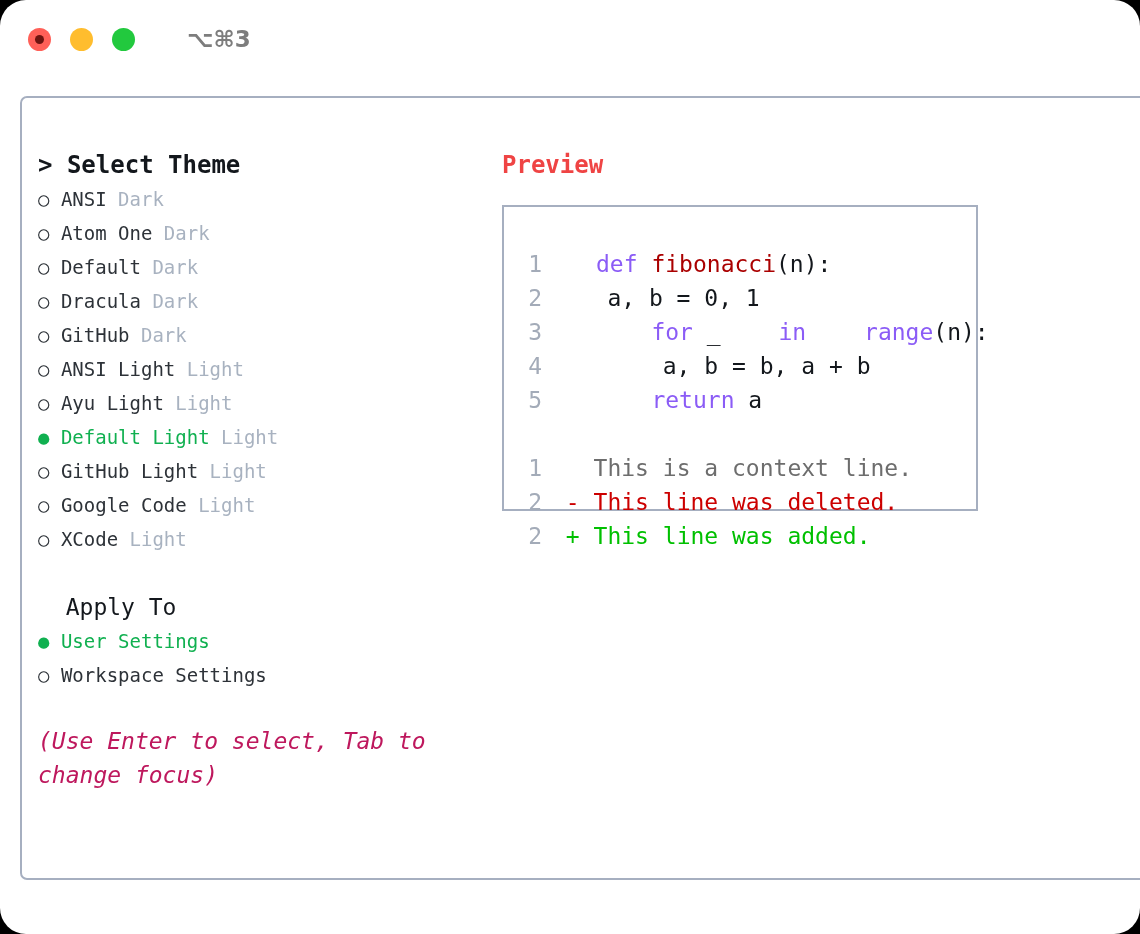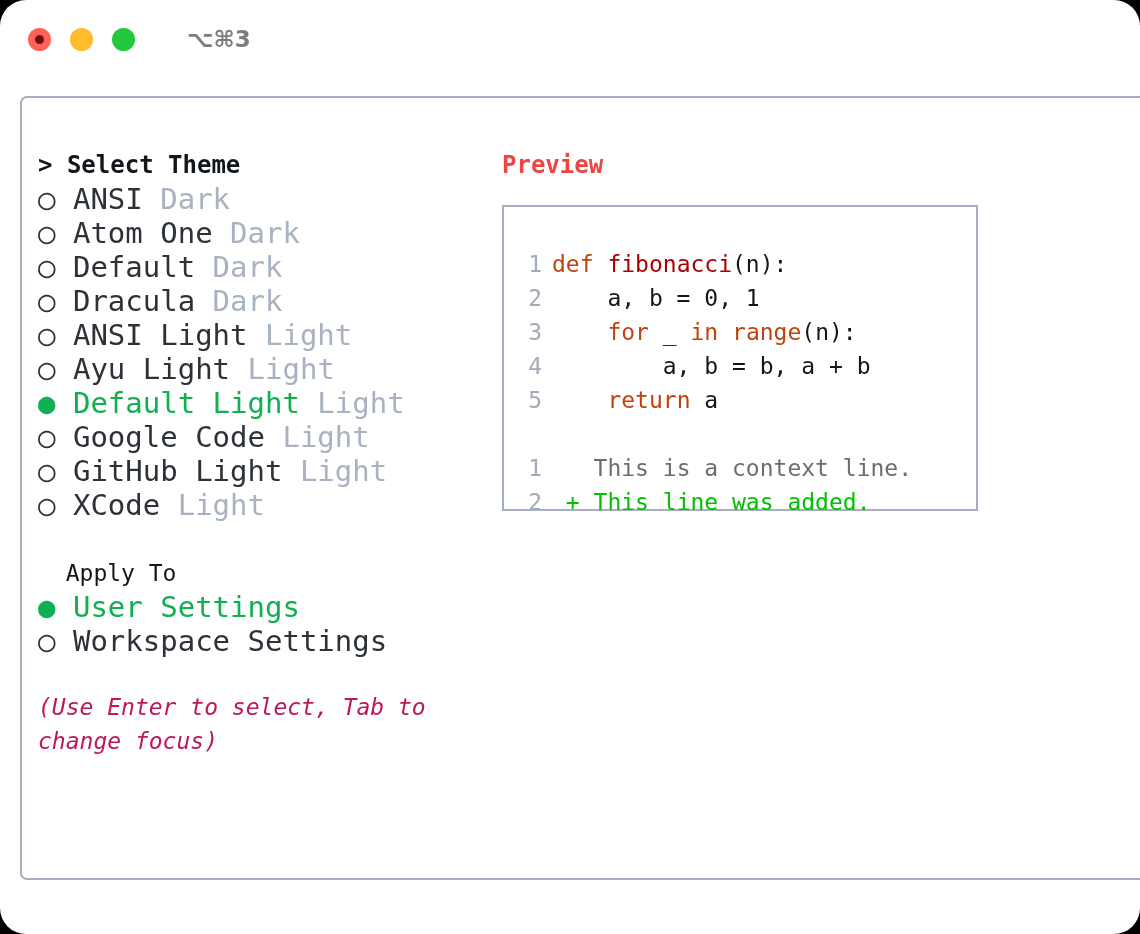--- a/index.html
+++ b/index.html
@@ -97,21 +97,21 @@
     width: 460px;
   }
   .section-header {
     font-size: 24px;
     font-weight: bold;
     color: #13171c;
     line-height: 34px;
     white-space: pre;
   }
   .theme-row, .apply-row {
-    font-size: 29px;
+    font-size: 19px;
     line-height: 34px;
     color: #2d3238;
     white-space: pre;
     display: block;
   }
   .bullet {
     display: inline;
   }
   .bullet-on  { color: #10b050; }
   .bullet-off { color: #2d3238; }
@@ -167,21 +167,21 @@
     white-space: pre;
     color: #13171c;
   }
   .ln {
     color: #a3abb8;
     display: inline-block;
     width: 22px;
     text-align: right;
     margin-right: 10px;
   }
-  .kw   { color: #c2410c; }
+  .kw   { color: #8b5cf6; margin-left: 44px; }
   .fn   { color: #aa0000; }
   .plain{ color: #13171c; }
   .gap  { height: 34px; }
   .diff-ctx { color: #6d6d6d; }
   .diff-del { color: #cc0000; }
   .diff-add { color: #00c000; }
 </style>
 </head>
 <body>
 
@@ -201,25 +201,26 @@
 
       <div class="left-col">
 
         <div class="section-header">&gt; Select Theme</div>
 
         <div id="theme-list">
             <div class="theme-row"><span class="bullet bullet-off">○</span><span class="row-label"> ANSI</span><span class="badge"> Dark</span></div>
             <div class="theme-row"><span class="bullet bullet-off">○</span><span class="row-label"> Atom One</span><span class="badge"> Dark</span></div>
             <div class="theme-row"><span class="bullet bullet-off">○</span><span class="row-label"> Default</span><span class="badge"> Dark</span></div>
             <div class="theme-row"><span class="bullet bullet-off">○</span><span class="row-label"> Dracula</span><span class="badge"> Dark</span></div>
+            <div class="theme-row"><span class="bullet bullet-off">○</span><span class="row-label"> GitHub</span><span class="badge"> Dark</span></div>
             <div class="theme-row"><span class="bullet bullet-off">○</span><span class="row-label"> ANSI Light</span><span class="badge"> Light</span></div>
             <div class="theme-row"><span class="bullet bullet-off">○</span><span class="row-label"> Ayu Light</span><span class="badge"> Light</span></div>
             <div class="theme-row"><span class="bullet bullet-on">●</span><span class="row-label-selected"> Default Light</span><span class="badge"> Light</span></div>
+            <div class="theme-row"><span class="bullet bullet-off">○</span><span class="row-label"> GitHub Light</span><span class="badge"> Light</span></div>
             <div class="theme-row"><span class="bullet bullet-off">○</span><span class="row-label"> Google Code</span><span class="badge"> Light</span></div>
-            <div class="theme-row"><span class="bullet bullet-off">○</span><span class="row-label"> GitHub Light</span><span class="badge"> Light</span></div>
             <div class="theme-row"><span class="bullet bullet-off">○</span><span class="row-label"> XCode</span><span class="badge"> Light</span></div>
           </div>
 
         <div class="spacer-lg"></div>
 
         <div class="apply-title">  Apply To</div>
 
         <div id="apply-list">
             <div class="apply-row"><span class="bullet bullet-on">●</span><span class="row-label-selected"> User Settings</span></div>
             <div class="apply-row"><span class="bullet bullet-off">○</span><span class="row-label"> Workspace Settings</span></div>
@@ -238,20 +239,21 @@
           <div id="code-block">
               <div class="code-line"><span class="ln">1</span><span class="kw">def </span><span class="fn">fibonacci</span><span class="plain">(n):</span></div>
               <div class="code-line"><span class="ln">2</span><span class="plain">    a, b = 0, 1</span></div>
               <div class="code-line"><span class="ln">3</span><span class="plain">    </span><span class="kw">for</span><span class="plain"> _ </span><span class="kw">in</span><span class="plain"> </span><span class="kw">range</span><span class="plain">(n):</span></div>
               <div class="code-line"><span class="ln">4</span><span class="plain">        a, b = b, a + b</span></div>
               <div class="code-line"><span class="ln">5</span><span class="plain">    </span><span class="kw">return</span><span class="plain"> a</span></div>
             </div>
           <div class="gap"></div>
           <div id="diff-block">
               <div class="code-line"><span class="ln">1</span><span class="diff-ctx">  </span><span class="diff-ctx"> This is a context line.</span></div>
+              <div class="code-line"><span class="ln">2</span><span class="diff-del"> -</span><span class="diff-del"> This line was deleted.</span></div>
               <div class="code-line"><span class="ln">2</span><span class="diff-add"> +</span><span class="diff-add"> This line was added.</span></div>
             </div>
         </div>
       </div>
 
     </div>
   </div>
 </div>
 
 </body></html>

